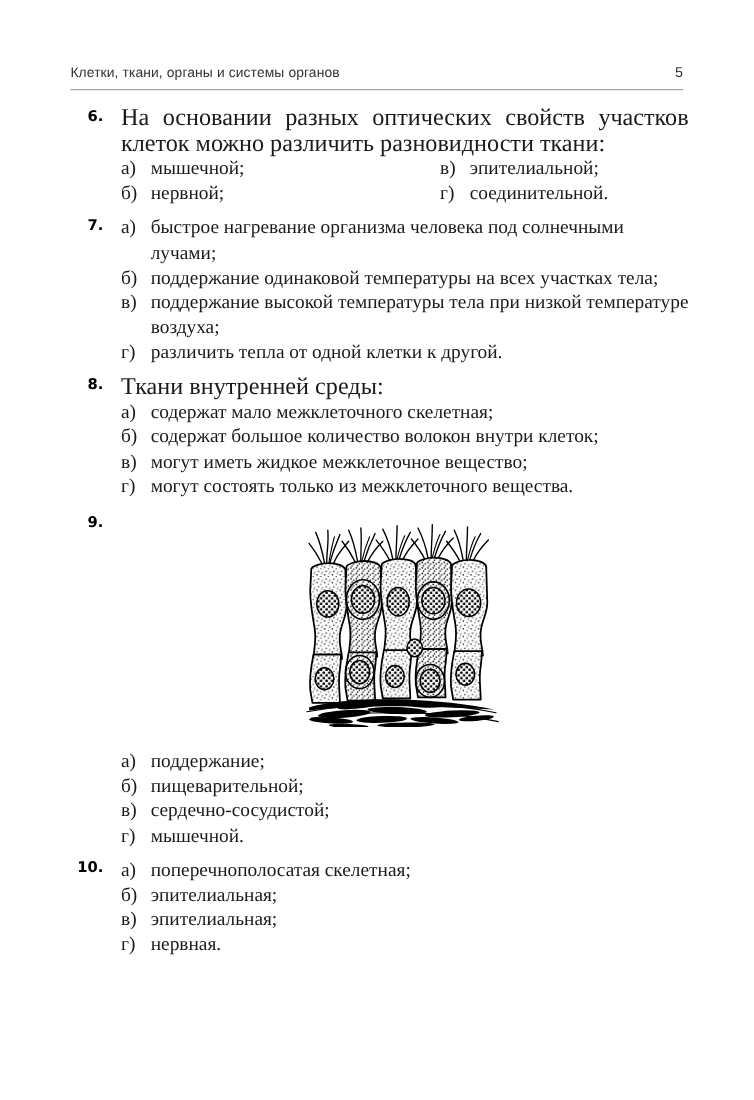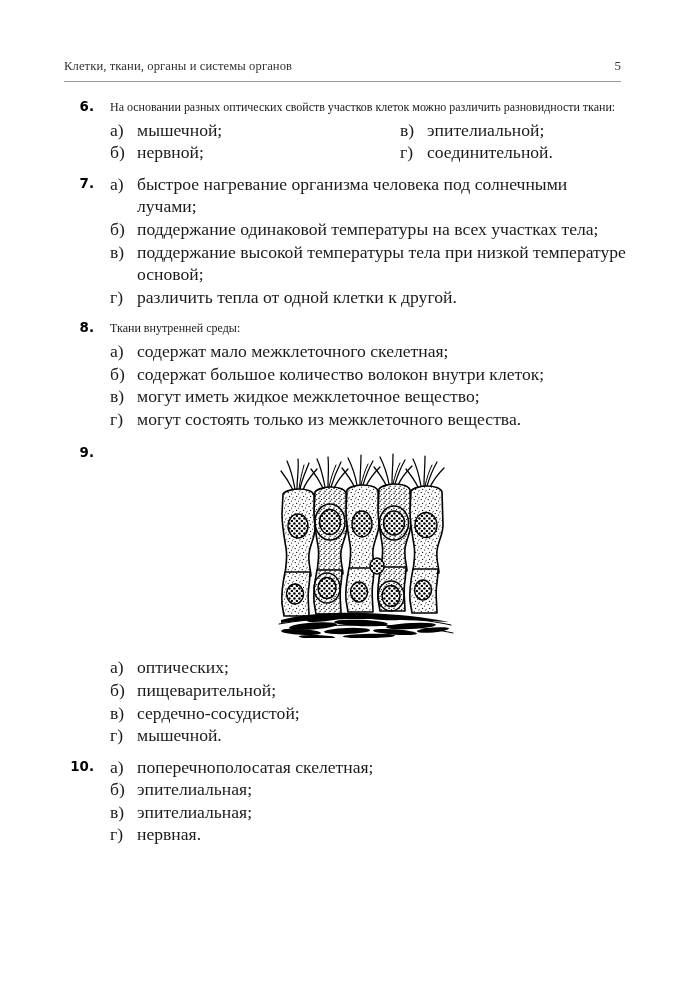--- a/index.html
+++ b/index.html
@@ -29,21 +29,21 @@
   
   .running-head {
     position: absolute;
     left: 64px;
     top: 58px;
     width: 557px;
     height: 24px;
     display: flex;
     align-items: baseline;
     justify-content: space-between;
-    font-family: Liberation Serif, serif;
+    font-family: Liberation Sans, sans-serif;
     font-size: 12.6px;
     color: #333333;
     letter-spacing: 0.1px;
     text-align: center;
   }
   .running-head .rh-title {
     white-space: nowrap;
   }
   .running-head .rh-page {
     font-size: 13px;
@@ -77,21 +77,21 @@
     top: 0;
     width: 30px;
     text-align: right;
     font-family: "DejaVu Sans", "Liberation Sans", sans-serif;
     font-weight: bold;
     font-size: 13.4px;
     line-height: 22.6px;
     color: #000000;
   }
   .q-stem {
-    font-size: 12px;
+    font-size: 22px;
     line-height: 22.6px;
     text-align: justify;
     text-justify: inter-word;
     hyphens: manual;
     margin: 0;
   }
 
   
   .options {
     list-style: none;
@@ -183,21 +183,21 @@
         <li class="opt">
           <span class="opt-letter">а)</span>
           <span class="opt-text">быстрое нагревание организма человека под солнечными лучами;</span>
         </li>
         <li class="opt">
           <span class="opt-letter">б)</span>
           <span class="opt-text">поддержание одинаковой температуры на всех участках тела;</span>
         </li>
         <li class="opt">
           <span class="opt-letter">в)</span>
-          <span class="opt-text">поддержание высокой температуры тела при низкой темпе­ратуре основой;</span>
+          <span class="opt-text">поддержание высокой температуры тела при низкой темпе­ратуре воздуха;</span>
         </li>
         <li class="opt">
           <span class="opt-letter">г)</span>
           <span class="opt-text">различить тепла от одной клетки к другой.</span>
         </li>
       </ul>
     </div>
 
     <div class="question">
       <div class="q-num">8.</div>
@@ -363,21 +363,21 @@
           <g stroke="#000000" stroke-width="1" fill="none" stroke-linecap="round">
             <path d="M6,182 C40,176 80,174 120,176 C146,177 164,180 178,183"></path>
             <path d="M10,188 C44,183 84,182 124,184 C148,185 166,188 180,191"></path>
           </g>
         </svg>
       </div>
 
       <ul class="options">
         <li class="opt">
           <span class="opt-letter">а)</span>
-          <span class="opt-text">оптических;</span>
+          <span class="opt-text">поддержание;</span>
         </li>
         <li class="opt">
           <span class="opt-letter">б)</span>
           <span class="opt-text">пищеварительной;</span>
         </li>
         <li class="opt">
           <span class="opt-letter">в)</span>
           <span class="opt-text">сердечно-сосудистой;</span>
         </li>
         <li class="opt">

